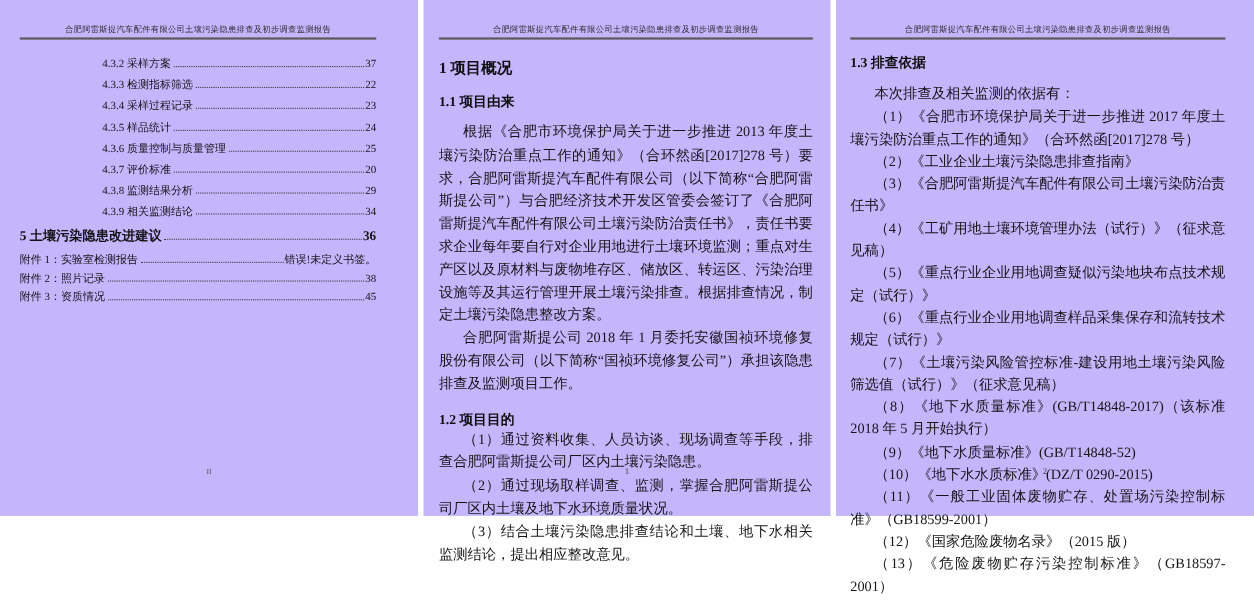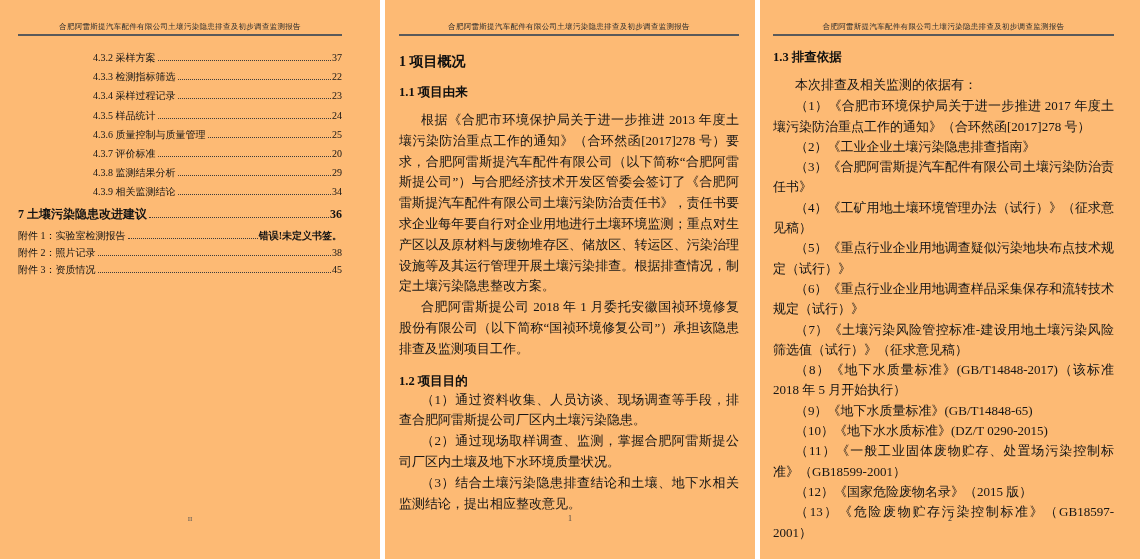--- a/index.html
+++ b/index.html
@@ -6,21 +6,21 @@
   html, body {
     margin: 0; padding: 0;
     width: 1140px; height: 559px;
     background: #ffffff;
     overflow: hidden;
     font-family: "Liberation Serif", "DejaVu Serif", serif;
     color: #1a1a1a;
   }
   .canvas { position: relative; width: 1140px; height: 559px; background: #fff; }
 
-  .page { position: absolute; top: 0; height: 559px; background: #fdba74; }
+  .page { position: absolute; top: 0; height: 469px; background: #c4b5fd; }
   #page-toc   { left: 0;     width: 380px; padding: 0 38px 0 18px; }
   #page-mid   { left: 385px; width: 370px; padding: 0 16px 0 14px; }
   #page-right { left: 760px; width: 380px; padding: 0 26px 0 13px; }
 
   .running-header {
     margin-top: 22px;
     text-align: center;
     font-size: 7.5px;
     letter-spacing: 0.3px;
     color: #2b2b2b;
@@ -31,21 +31,21 @@
 
   
   .toc { margin-top: 15px; }
   .toc-row { display: flex; align-items: baseline; font-size: 10px; color: #141414; }
   .toc-sub     { margin: 0 0 5.2px 75px; }
   .toc-chapter { font-weight: bold; font-size: 12px; margin: 7px 0 6px 0; }
   .toc-annex   { font-size: 10px; margin: 0 0 2.8px 0; }
   .toc-dots { flex: 1; border-bottom: 1.2px dotted #3c3c3c; margin: 0 1px 2px 2px; min-width: 8px; }
   .toc-label { white-space: nowrap; }
   .toc-page  { white-space: nowrap; }
-  .toc-page.err { font-weight: bold; }
+  .toc-page.err { font-weight: normal; }
 
   
   .h1 { font-size: 14px; font-weight: bold; margin: 17px 0 0 0; color: #0f0f0f; }
   .h2 { font-size: 12.5px; font-weight: bold; margin: 13px 0 0 0; color: #0f0f0f; }
   .para {
     font-size: 13px;
     line-height: 20.8px;
     text-align: justify;
     text-indent: 22px;
     margin: 9px 0 0 0;
@@ -109,21 +109,21 @@
         <span class="toc-label">4.3.8 监测结果分析</span>
         <span class="toc-dots"></span>
         <span class="toc-page">29</span>
       </div>
       <div class="toc-row toc-sub">
         <span class="toc-label">4.3.9 相关监测结论</span>
         <span class="toc-dots"></span>
         <span class="toc-page">34</span>
       </div>
       <div class="toc-row toc-chapter">
-        <span class="toc-label">7 土壤污染隐患改进建议</span>
+        <span class="toc-label">5 土壤污染隐患改进建议</span>
         <span class="toc-dots"></span>
         <span class="toc-page">36</span>
       </div>
       <div class="toc-row toc-annex">
         <span class="toc-label">附件 1：实验室检测报告</span>
         <span class="toc-dots"></span>
         <span class="toc-page err">错误!未定义书签。</span>
       </div>
       <div class="toc-row toc-annex">
         <span class="toc-label">附件 2：照片记录</span>
@@ -164,21 +164,21 @@
     <p class="para">本次排查及相关监测的依据有：</p>
     <div class="ref-list">
       <p class="para tight">（1）《合肥市环境保护局关于进一步推进 2017 年度土壤污染防治重点工作的通知》（合环然函[2017]278 号）</p>
       <p class="para tight">（2）《工业企业土壤污染隐患排查指南》</p>
       <p class="para tight">（3）《合肥阿雷斯提汽车配件有限公司土壤污染防治责任书》</p>
       <p class="para tight">（4）《工矿用地土壤环境管理办法（试行）》（征求意见稿）</p>
       <p class="para tight">（5）《重点行业企业用地调查疑似污染地块布点技术规定（试行）》</p>
       <p class="para tight">（6）《重点行业企业用地调查样品采集保存和流转技术规定（试行）》</p>
       <p class="para tight">（7）《土壤污染风险管控标准-建设用地土壤污染风险筛选值（试行）》（征求意见稿）</p>
       <p class="para tight">（8）《地下水质量标准》(GB/T14848-2017)（该标准 2018 年 5 月开始执行）</p>
-      <p class="para tight">（9）《地下水质量标准》(GB/T14848-65)</p>
+      <p class="para tight">（9）《地下水质量标准》(GB/T14848-52)</p>
       <p class="para tight">（10）《地下水水质标准》(DZ/T 0290-2015)</p>
       <p class="para tight">（11）《一般工业固体废物贮存、处置场污染控制标准》（GB18599-2001）</p>
       <p class="para tight">（12）《国家危险废物名录》（2015 版）</p>
       <p class="para tight">（13）《危险废物贮存污染控制标准》（GB18597-2001）</p>
     </div>
 
     <div class="page-num">2</div>
   </div>
 
 </div>

